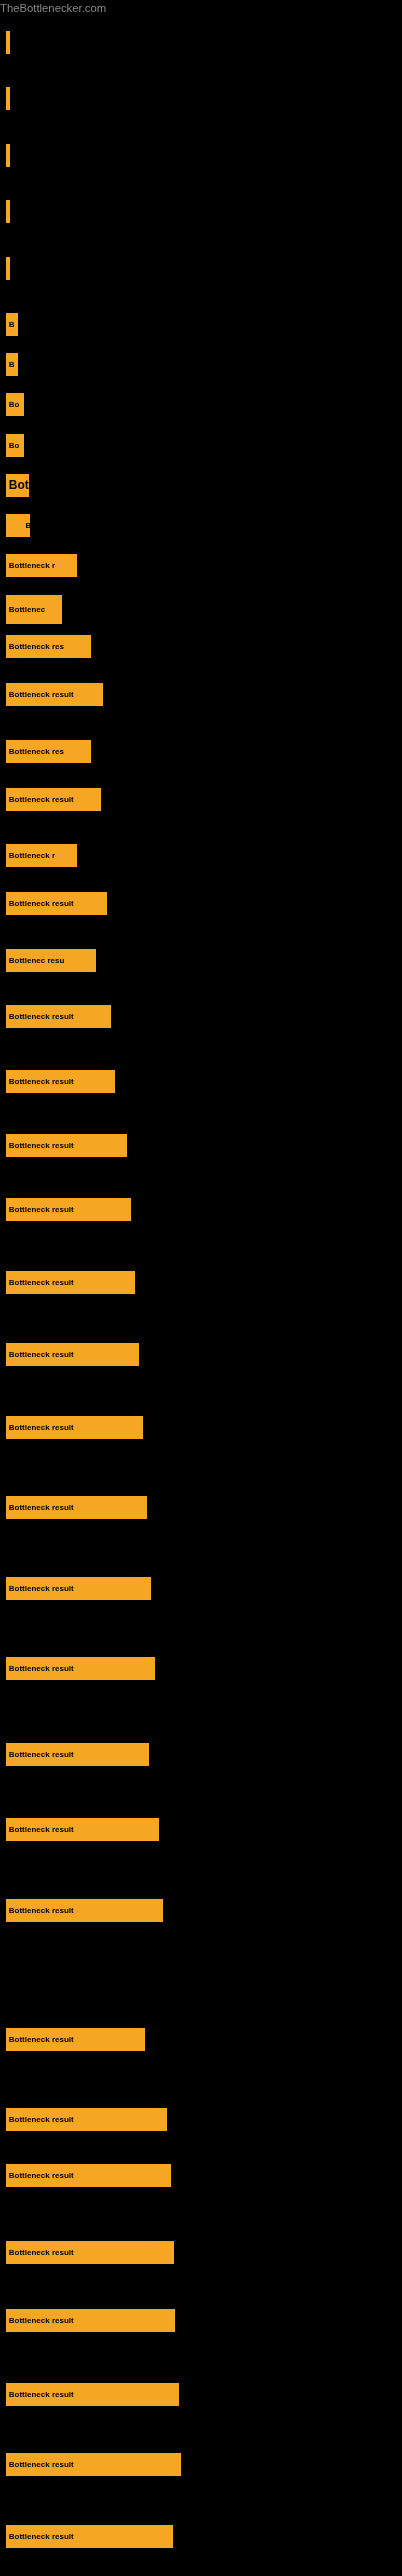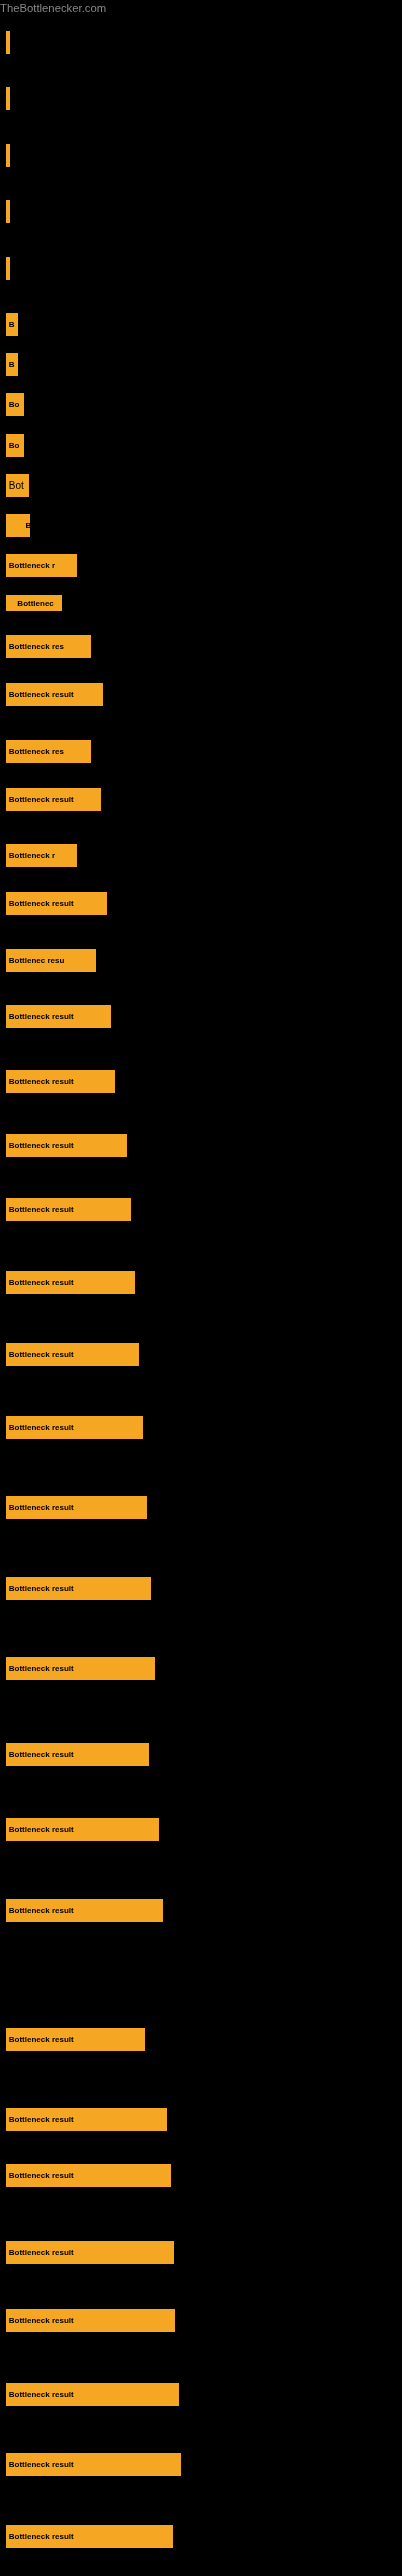--- a/index.html
+++ b/index.html
@@ -42,29 +42,29 @@
     <div style="position: absolute; top: 338px; left: 6.4px; width: 11.3px; height: 22.5px; background-color: rgb(245, 166, 35); display: flex; align-items: center; padding-left: 2.4px; overflow: hidden; white-space: nowrap;">
       <span style="color: rgb(0, 0, 0); font-size: 8px; font-weight: bold;">B</span>
     </div>
     <div style="position: absolute; top: 378px; left: 6.4px; width: 17.7px; height: 22.5px; background-color: rgb(245, 166, 35); display: flex; align-items: center; padding-left: 2.4px; overflow: hidden; white-space: nowrap;">
       <span style="color: rgb(0, 0, 0); font-size: 8px; font-weight: bold;">Bo</span>
     </div>
     <div style="position: absolute; top: 419px; left: 6.4px; width: 17.7px; height: 22.5px; background-color: rgb(245, 166, 35); display: flex; align-items: center; padding-left: 2.4px; overflow: hidden; white-space: nowrap;">
       <span style="color: rgb(0, 0, 0); font-size: 8px; font-weight: bold;">Bo</span>
     </div>
     <div style="position: absolute; top: 459px; left: 6.4px; width: 22.5px; height: 22.5px; background-color: rgb(245, 166, 35); display: flex; align-items: center; padding-left: 2.4px; overflow: hidden; white-space: nowrap;">
-      <span style="color: rgb(0, 0, 0); font-size: 10px; font-weight: normal;">Bot</span>
+      <span style="color: rgb(0, 0, 0); font-size: 12px; font-weight: bold;">Bot</span>
     </div>
     <div style="position: absolute; top: 499px; left: 6.4px; width: 24px; height: 22.5px; background-color: rgb(245, 166, 35); display: flex; align-items: center; padding-left: 19px; overflow: hidden; white-space: nowrap;">
       <span style="color: rgb(0, 0, 0); font-size: 8px; font-weight: bold;">Bottlen</span>
     </div>
     <div style="position: absolute; top: 539px; left: 6.4px; width: 71px; height: 22.5px; background-color: rgb(245, 166, 35); display: flex; align-items: center; padding-left: 2.4px; overflow: hidden; white-space: nowrap;">
       <span style="color: rgb(0, 0, 0); font-size: 8px; font-weight: bold;">Bottleneck r</span>
     </div>
-    <div style="position: absolute; top: 580px; left: 6.4px; width: 56px; height: 16px; background-color: rgb(245, 166, 35); display: flex; align-items: center; padding-left: 2.4px; overflow: hidden; white-space: nowrap; justify-content: center;">
+    <div style="position: absolute; top: 580px; left: 6.4px; width: 56px; height: 29px; background-color: rgb(245, 166, 35); display: flex; align-items: center; padding-left: 2.4px; overflow: hidden; white-space: nowrap;">
       <span style="color: rgb(0, 0, 0); font-size: 8px; font-weight: bold;">Bottlenec</span>
     </div>
     <div style="position: absolute; top: 620px; left: 6.4px; width: 85px; height: 22.5px; background-color: rgb(245, 166, 35); display: flex; align-items: center; padding-left: 2.4px; overflow: hidden; white-space: nowrap;">
       <span style="color: rgb(0, 0, 0); font-size: 8px; font-weight: bold;">Bottleneck res</span>
     </div>
     <div style="position: absolute; top: 668px; left: 6.4px; width: 97px; height: 22.5px; background-color: rgb(245, 166, 35); display: flex; align-items: center; padding-left: 2.4px; overflow: hidden; white-space: nowrap;">
       <span style="color: rgb(0, 0, 0); font-size: 8px; font-weight: bold;">Bottleneck result</span>
     </div>
     <div style="position: absolute; top: 725px; left: 6.4px; width: 85px; height: 22.5px; background-color: rgb(245, 166, 35); display: flex; align-items: center; padding-left: 2.4px; overflow: hidden; white-space: nowrap;">
       <span style="color: rgb(0, 0, 0); font-size: 8px; font-weight: bold;">Bottleneck res</span>

